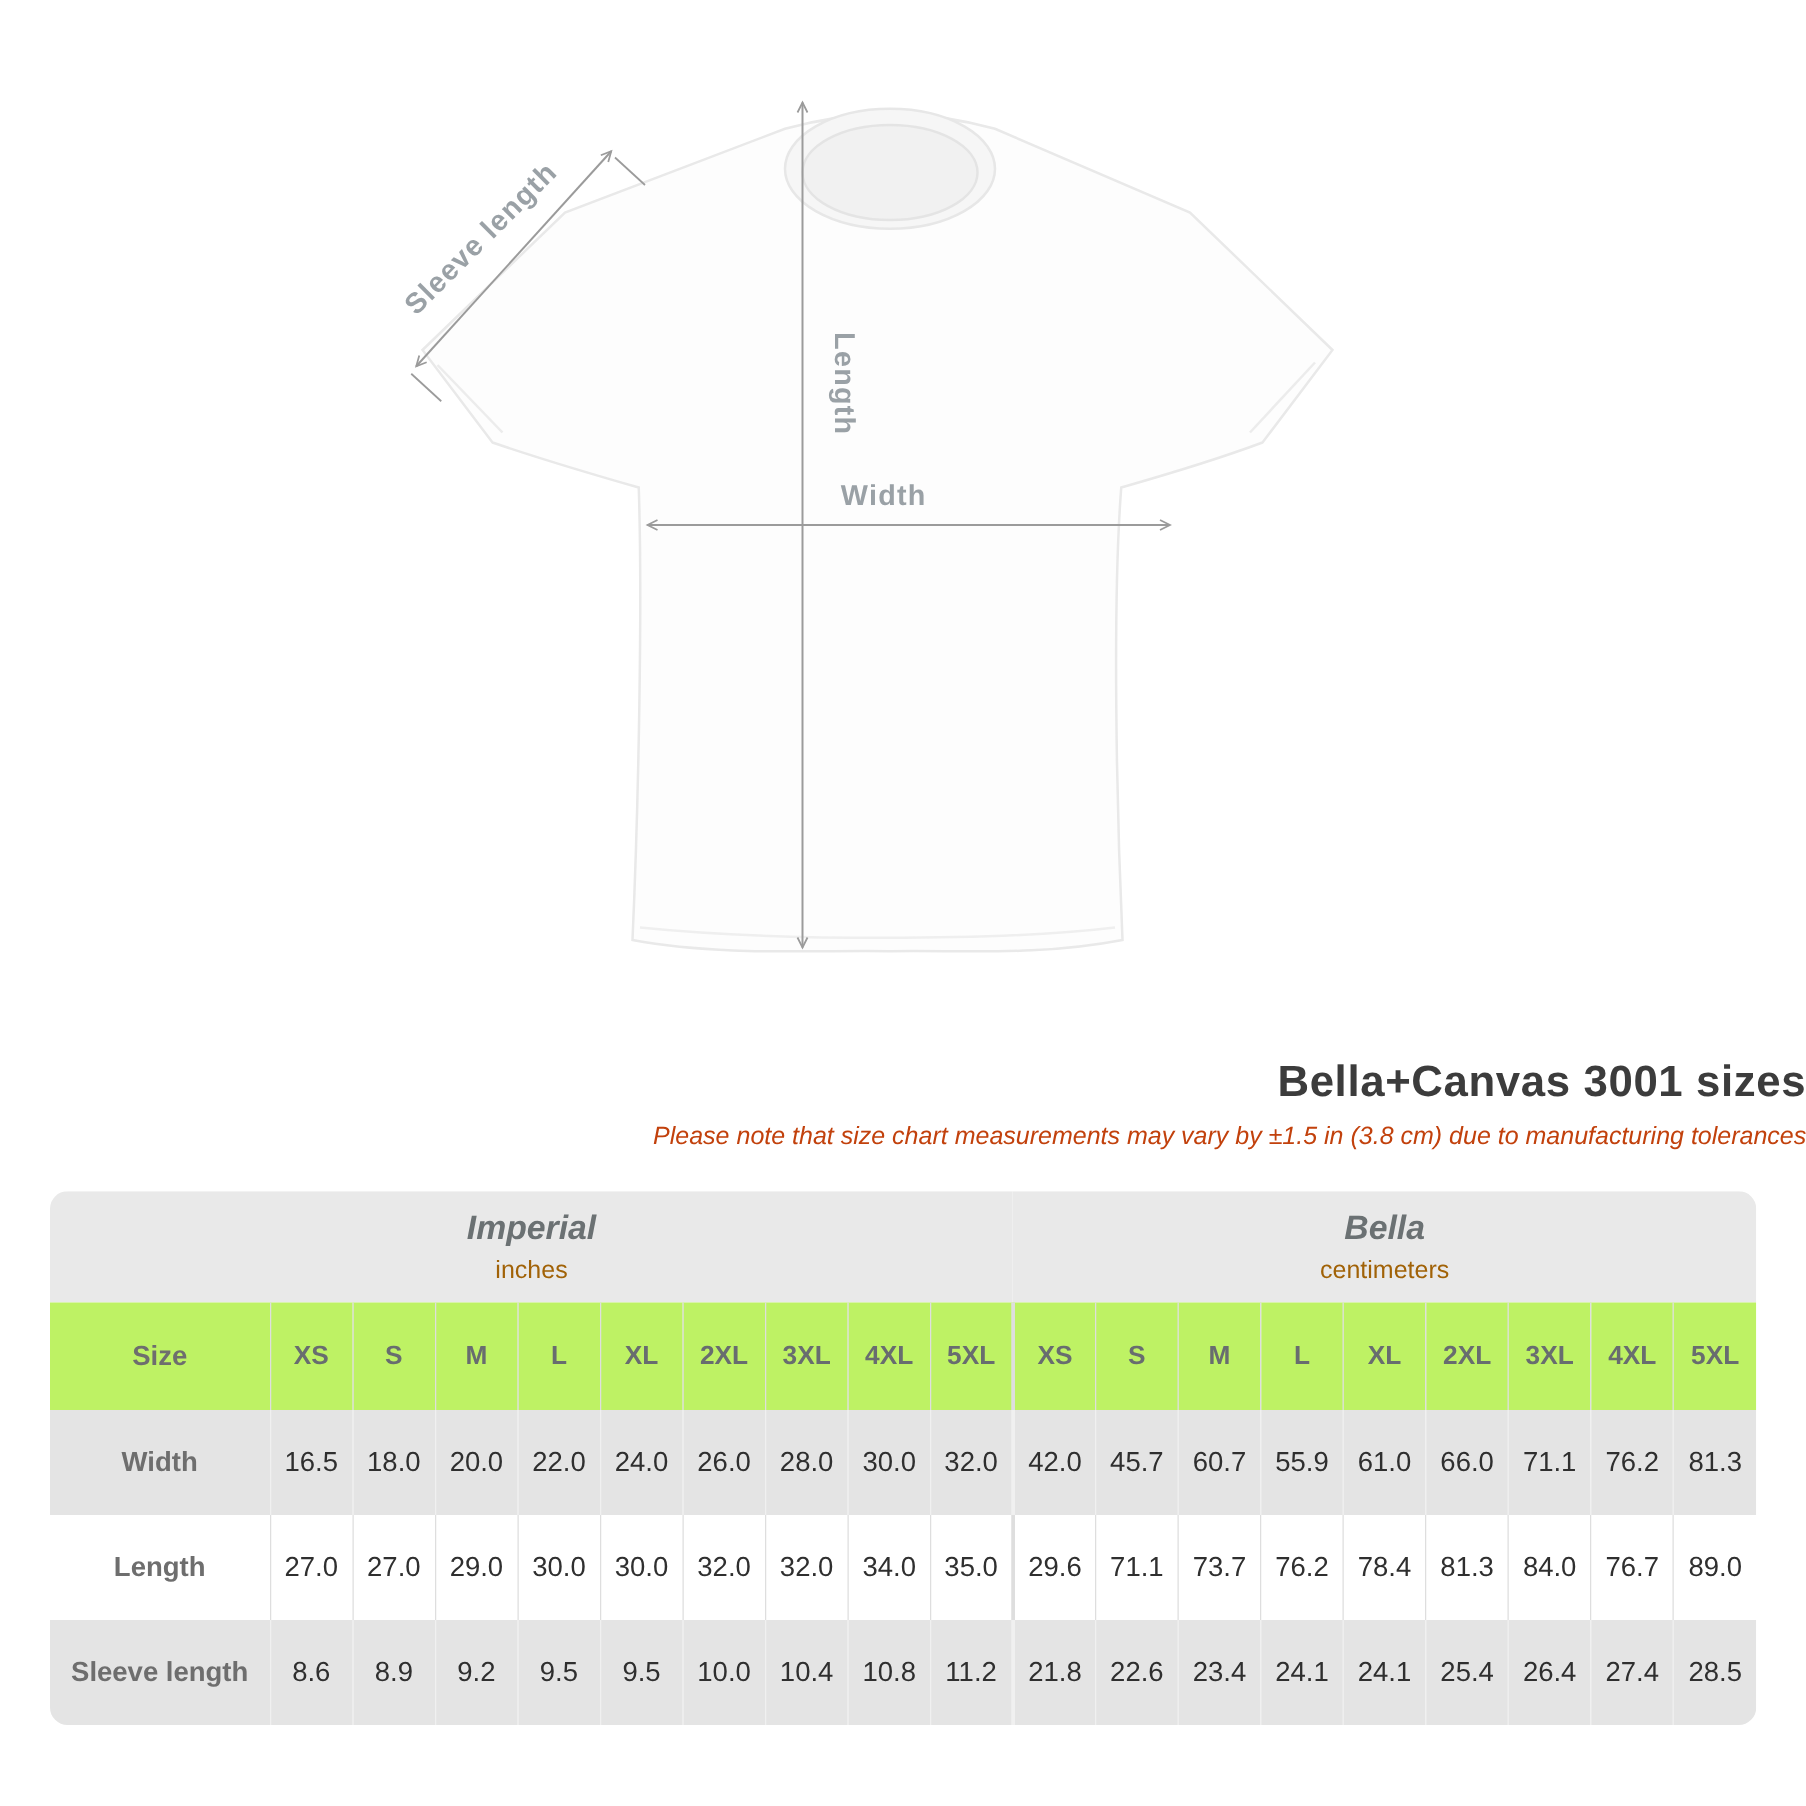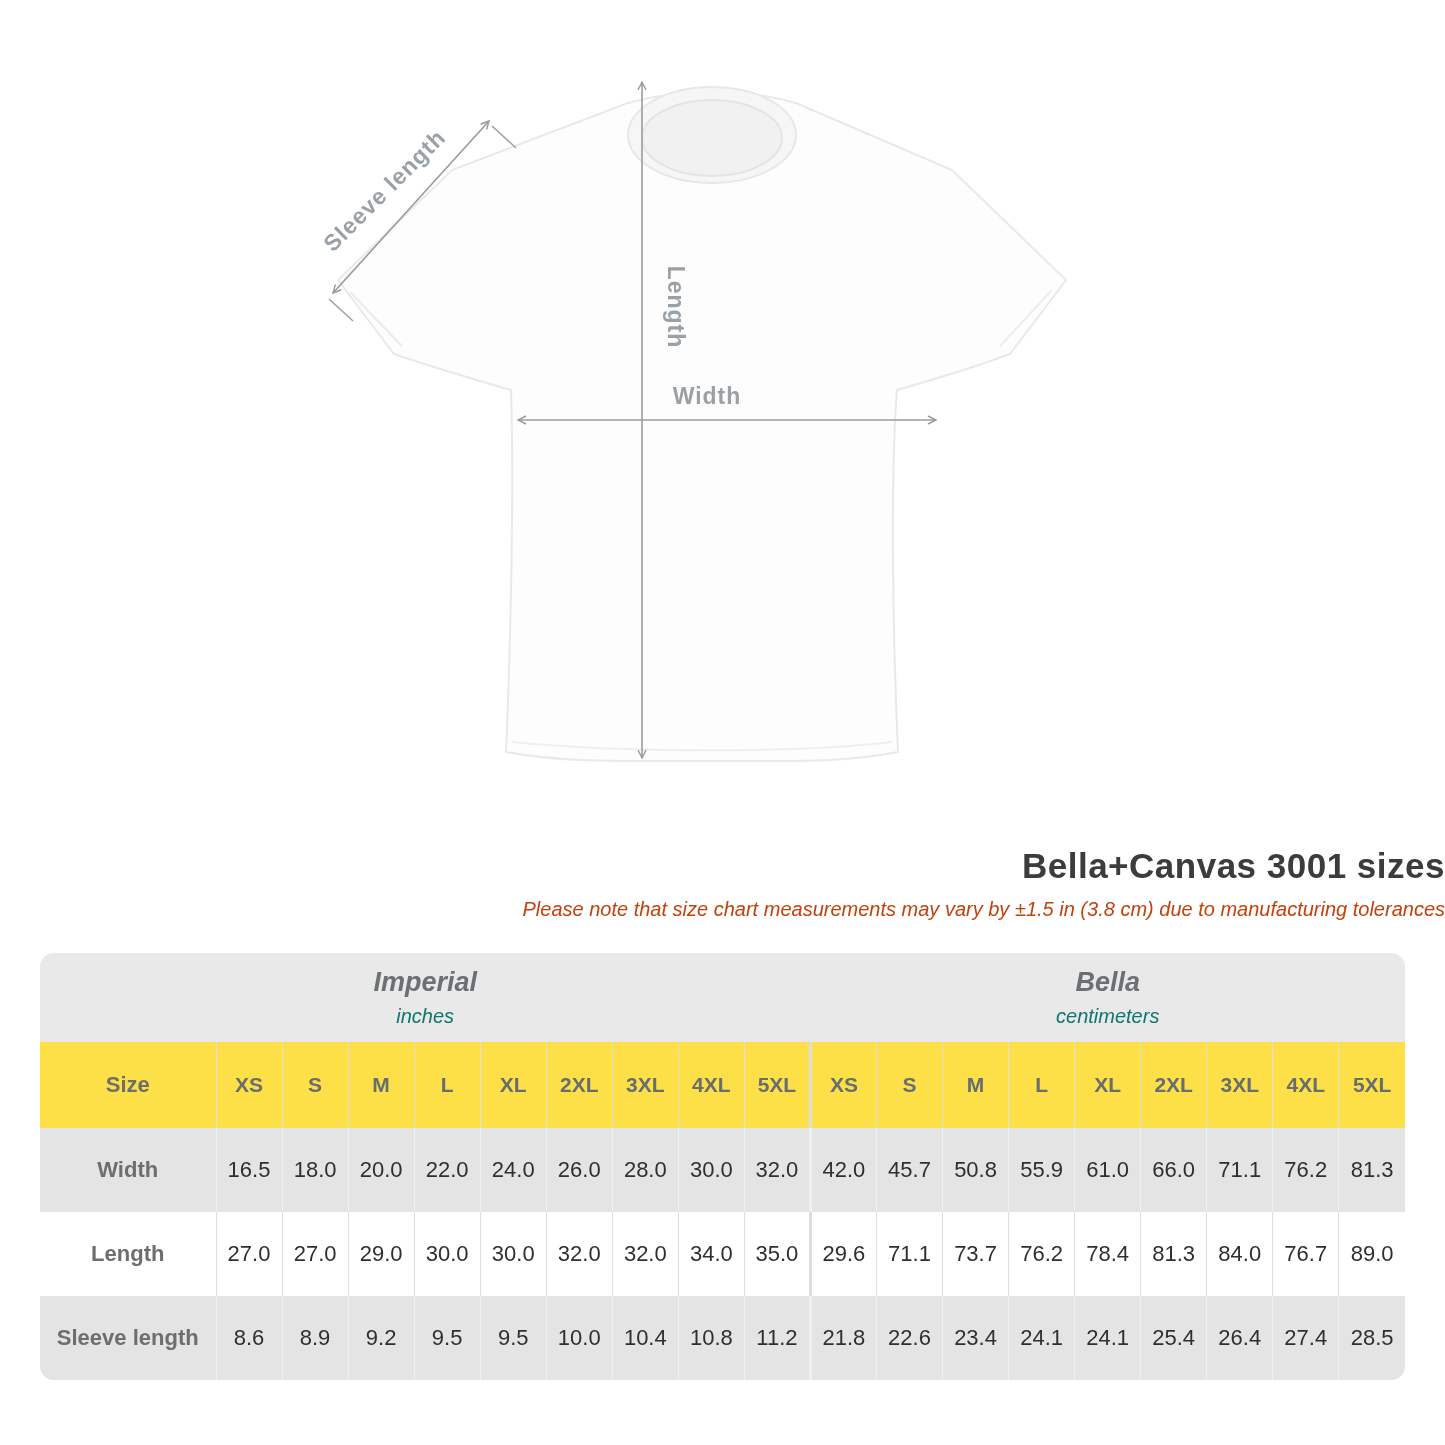--- a/index.html
+++ b/index.html
@@ -56,25 +56,24 @@
     height: 89px;
   }
   .unit-name {
     font-size: 27px;
     font-weight: bold;
     font-style: italic;
     color: #6b7173;
   }
   .unit-sub {
     font-size: 20px;
-    font-style: italic;
-    color: #0f766e;
+    color: #a16207;
     margin-top: 7px;
   }
-  .size-row td { height: 86px; background: #fde047; }
+  .size-row td { height: 86px; background: #bef264; }
   .data-row td { height: 84px; }
   tr.row-gray td { background: #e4e4e4; }
   tr.row-white td { background: #ffffff; }
 
   .size-row td:not(:first-child),
   .data-row td:not(:first-child) {
     border-left: 1px solid #dedede;
   }
   tr.row-gray td:not(:first-child) {
     border-left-color: #f0f0f0;
@@ -219,21 +218,21 @@
         <td class="cell-val">18.0</td>
         <td class="cell-val">20.0</td>
         <td class="cell-val">22.0</td>
         <td class="cell-val">24.0</td>
         <td class="cell-val">26.0</td>
         <td class="cell-val">28.0</td>
         <td class="cell-val">30.0</td>
         <td class="cell-val">32.0</td>
         <td class="cell-val group-start">42.0</td>
         <td class="cell-val">45.7</td>
-        <td class="cell-val">50.8</td>
+        <td class="cell-val">60.7</td>
         <td class="cell-val">55.9</td>
         <td class="cell-val">61.0</td>
         <td class="cell-val">66.0</td>
         <td class="cell-val">71.1</td>
         <td class="cell-val">76.2</td>
         <td class="cell-val">81.3</td>
       </tr>
 
       <tr class="data-row row-white">
         <td class="row-label">Length</td>

